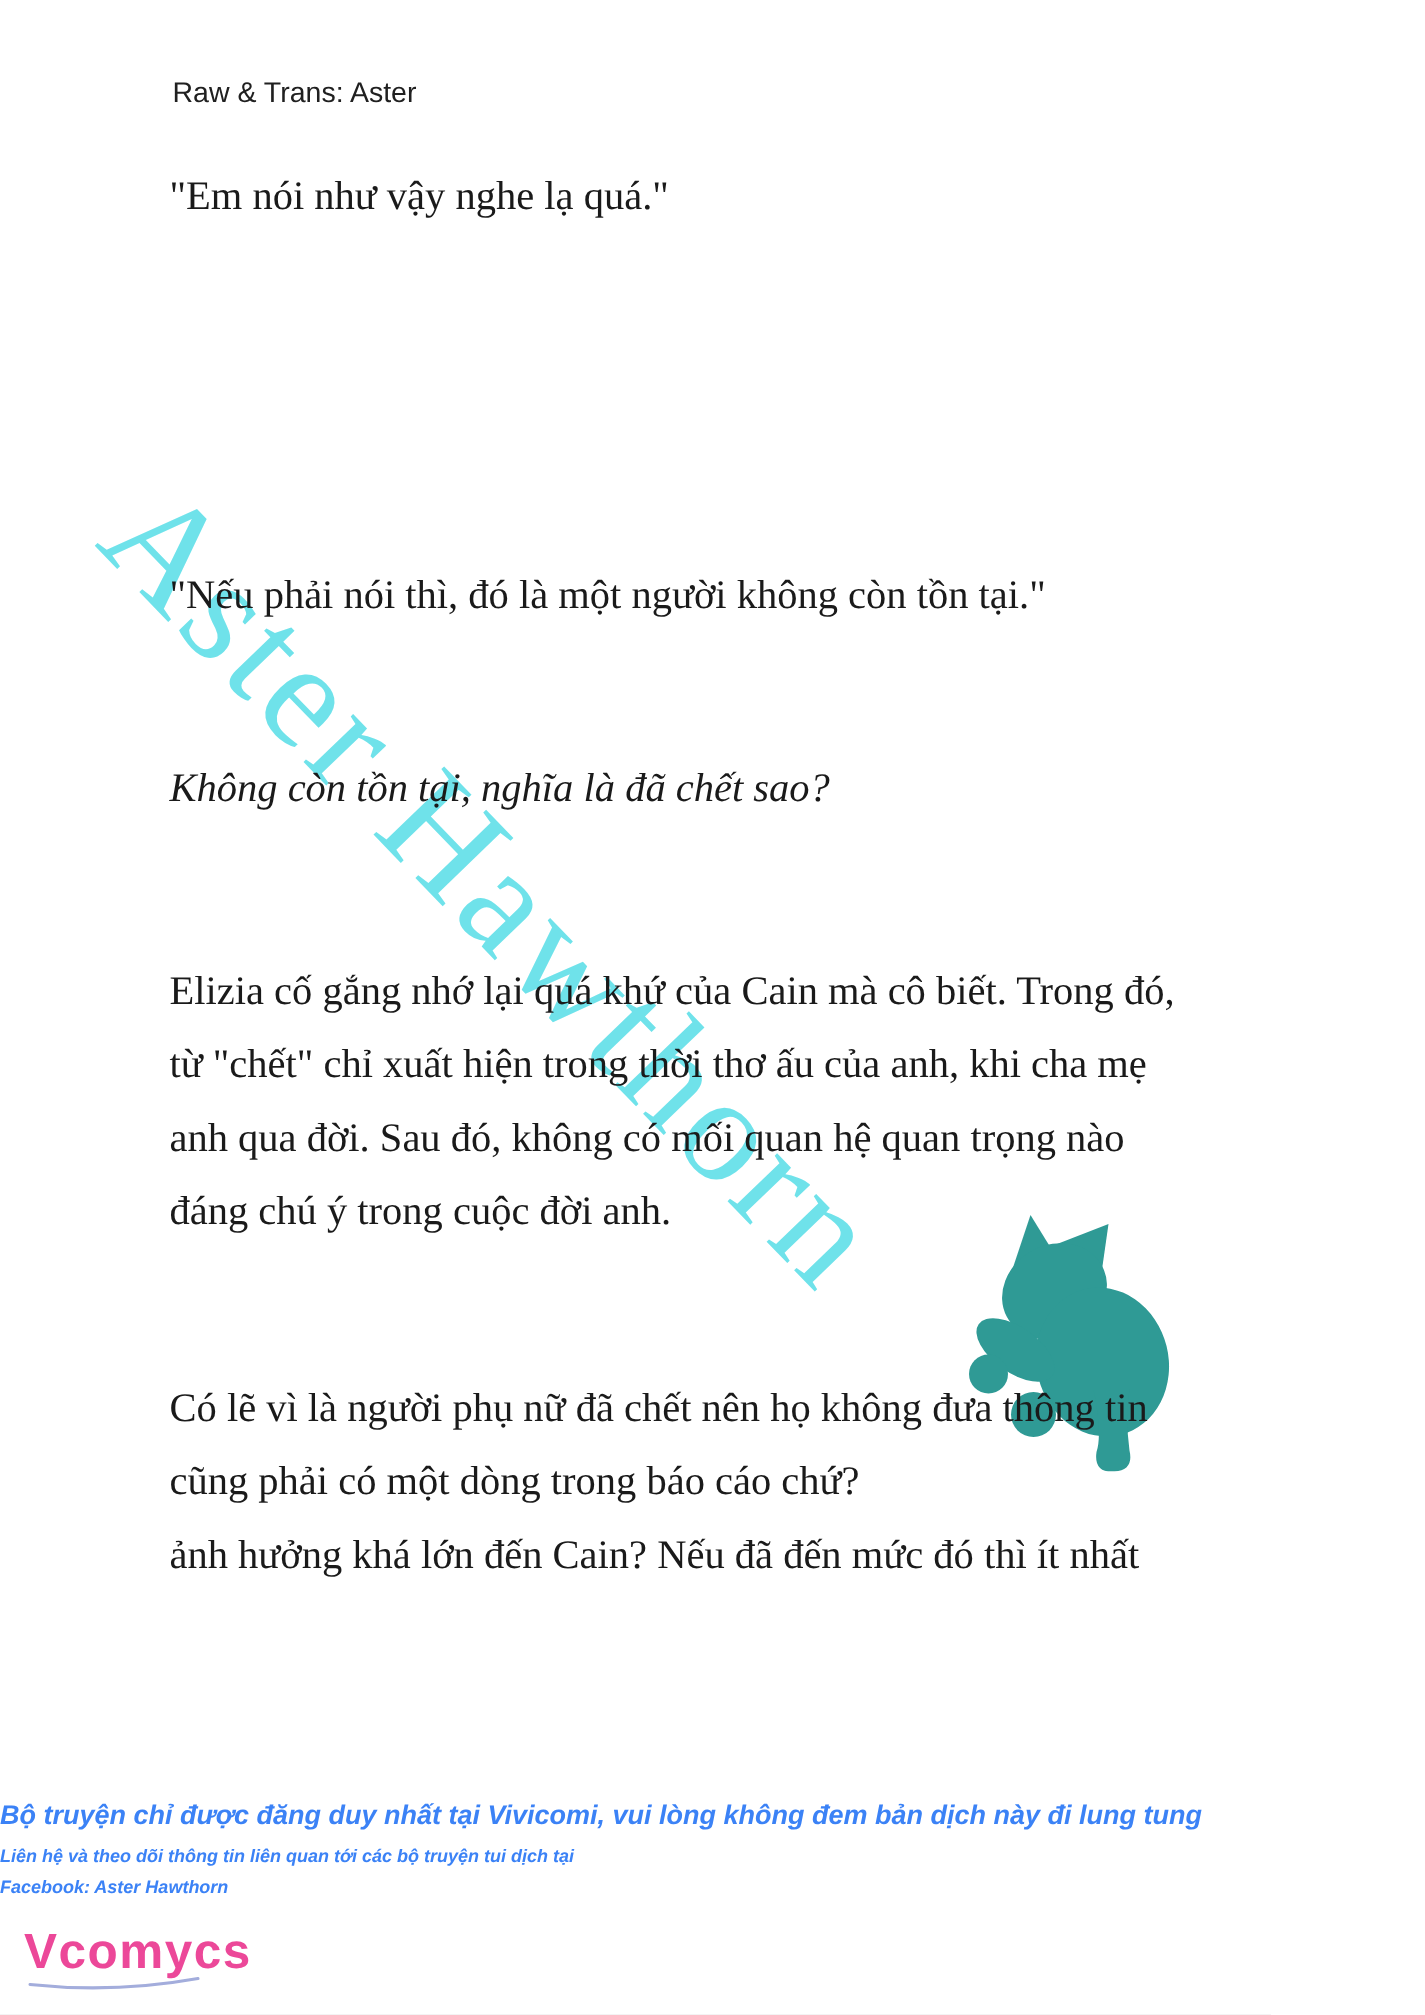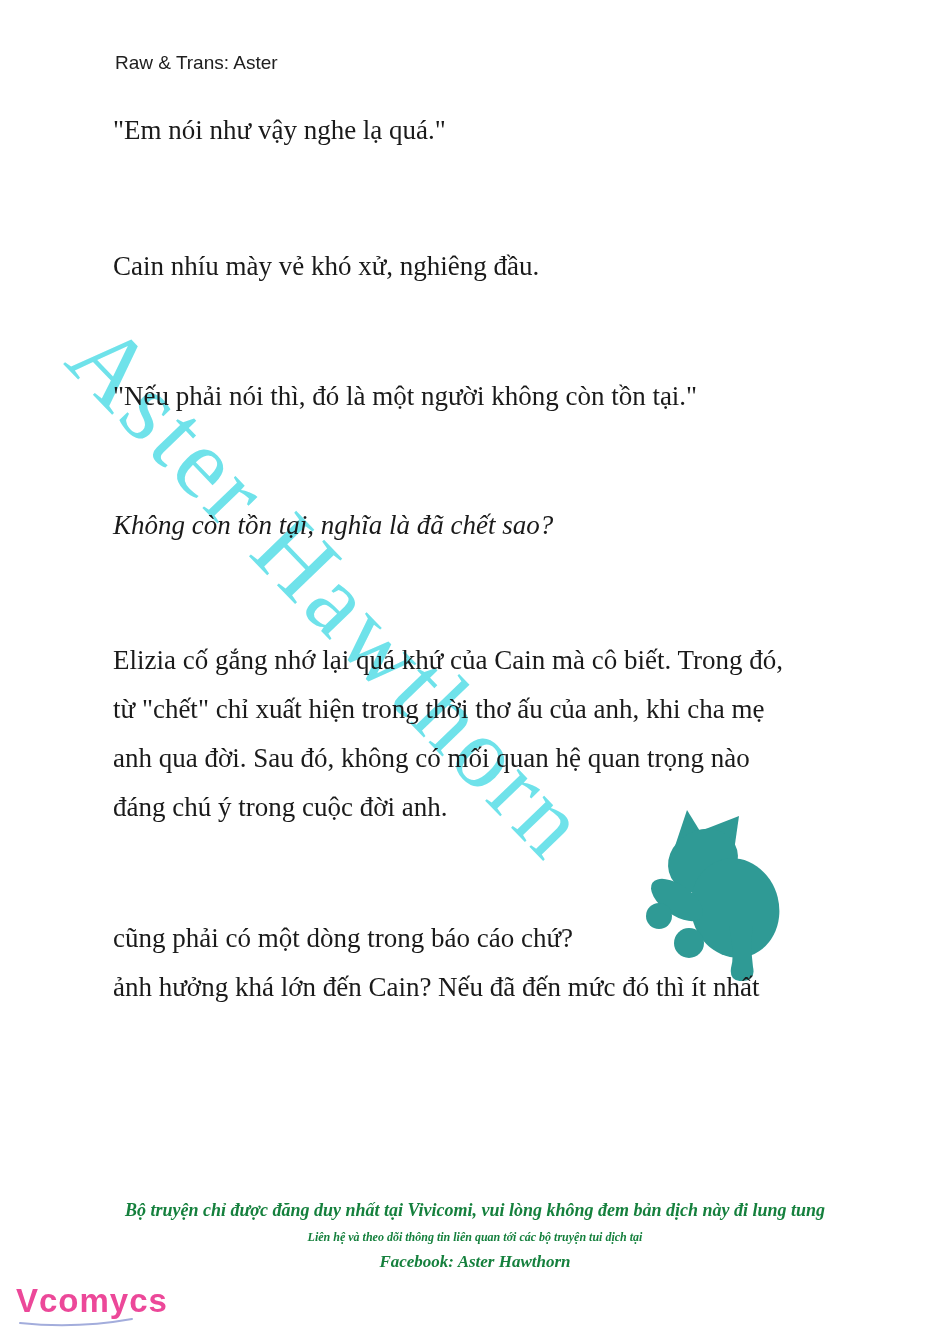--- a/index.html
+++ b/index.html
@@ -53,30 +53,30 @@
   .p1 { top: 106px; }
   .p2 { top: 242px; }
   .p3 { top: 372px; }
   .p4 { top: 501px; }
   .p5 { top: 636px; }
   .p6 { top: 914px; }
   .footer {
     position: absolute;
     left: 0; top: 1200px;
     width: 100%;
-    text-align: center;
-    font-family: Liberation Serif, serif;
+    text-align: left;
+    font-family: Liberation Sans, sans-serif;
     font-style: italic;
     font-weight: bold;
-    color: #15803d;
+    color: #3b82f6;
     z-index: 2;
   }
   .footer .f-line1 { font-size: 18px; margin-bottom: 9px; }
   .footer .f-line2 { font-size: 12px; margin-bottom: 7px; }
-  .footer .f-line3 { font-size: 17px; }
+  .footer .f-line3 { font-size: 12px; }
   .logo {
     position: absolute;
     left: 16px; top: 1284px;
     font-family: "Liberation Sans", sans-serif;
     font-weight: bold;
     font-size: 33px;
     letter-spacing: 1px;
     color: #ec4899;
     z-index: 2;
     line-height: 1;
@@ -109,40 +109,38 @@
         <circle cx="46" cy="137" r="15"></circle>
         <path d="M86 120 q6 30 2 42 q-2 14 12 13 q13 -1 10 -14 q-3 -22 0 -41 z"></path>
       </g>
     </svg>
   </div>
 
   <div class="para p1">
     <div class="line">"Em nói như vậy nghe lạ quá."</div>
   </div>
 
-  <div class="para p2">
-    <div class="line">Cain nhíu mày vẻ khó xử, nghiêng đầu.</div>
-  </div>
 
   <div class="para p3">
     <div class="line">"Nếu phải nói thì, đó là một người không còn tồn tại."</div>
   </div>
 
   <div class="para p4 italic">
     <div class="line">Không còn tồn tại, nghĩa là đã chết sao?</div>
   </div>
 
   <div class="para p5">
     <div class="line">Elizia cố gắng nhớ lại quá khứ của Cain mà cô biết. Trong đó,</div>
     <div class="line">từ "chết" chỉ xuất hiện trong thời thơ ấu của anh, khi cha mẹ</div>
     <div class="line">anh qua đời. Sau đó, không có mối quan hệ quan trọng nào</div>
     <div class="line">đáng chú ý trong cuộc đời anh.</div>
   </div>
 
   <div class="para p6">
+    <div class="line">Có lẽ vì là người phụ nữ đã chết nên họ không đưa thông tin</div>
     <div class="line">cũng phải có một dòng trong báo cáo chứ?</div>
     <div class="line">ảnh hưởng khá lớn đến Cain? Nếu đã đến mức đó thì ít nhất</div>
   </div>
 
   <div class="footer">
     <div class="f-line1">Bộ truyện chỉ được đăng duy nhất tại Vivicomi, vui lòng không đem bản dịch này đi lung tung</div>
     <div class="f-line2">Liên hệ và theo dõi thông tin liên quan tới các bộ truyện tui dịch tại</div>
     <div class="f-line3">Facebook: Aster Hawthorn</div>
   </div>
 

